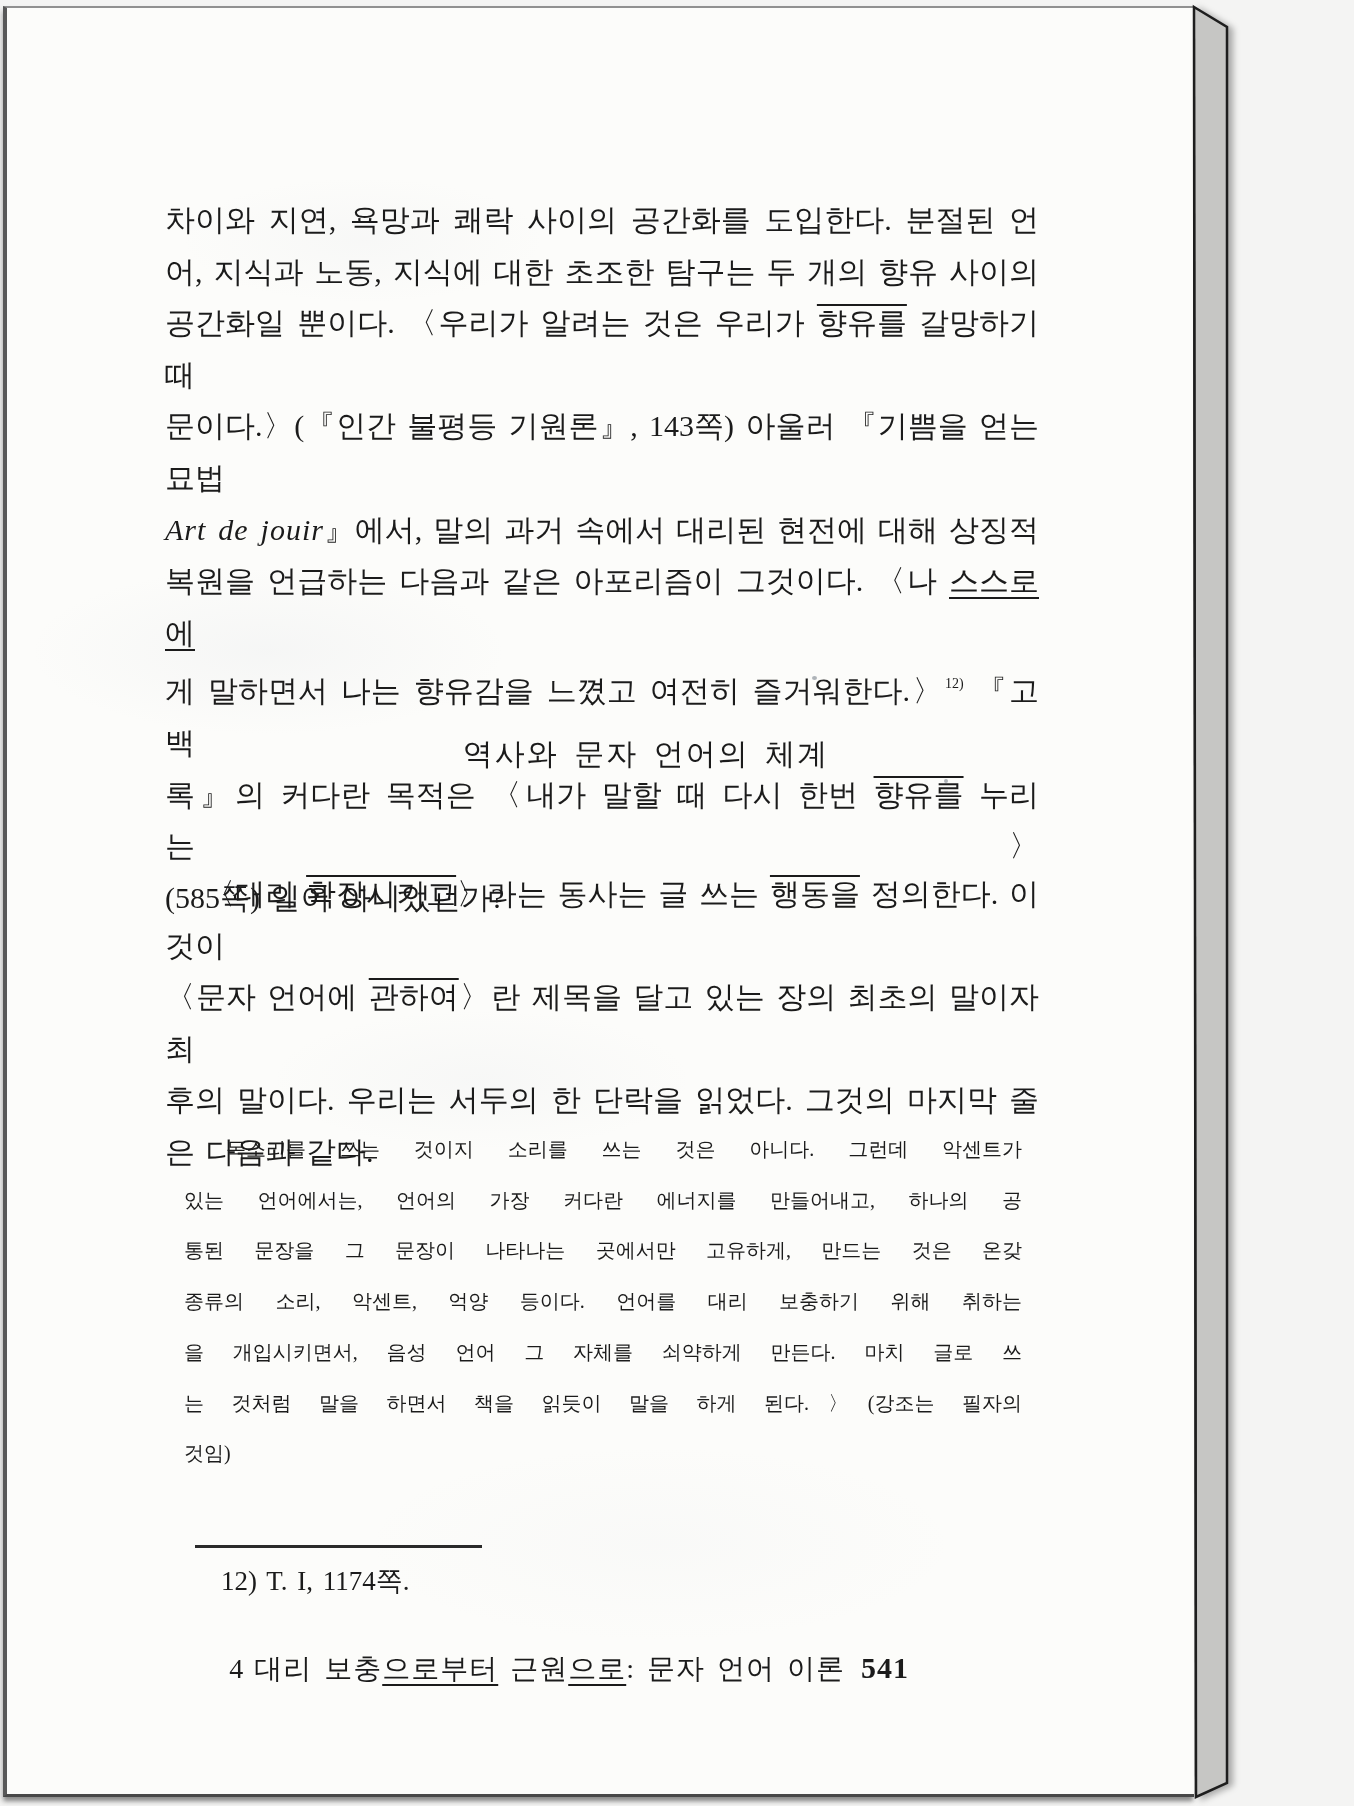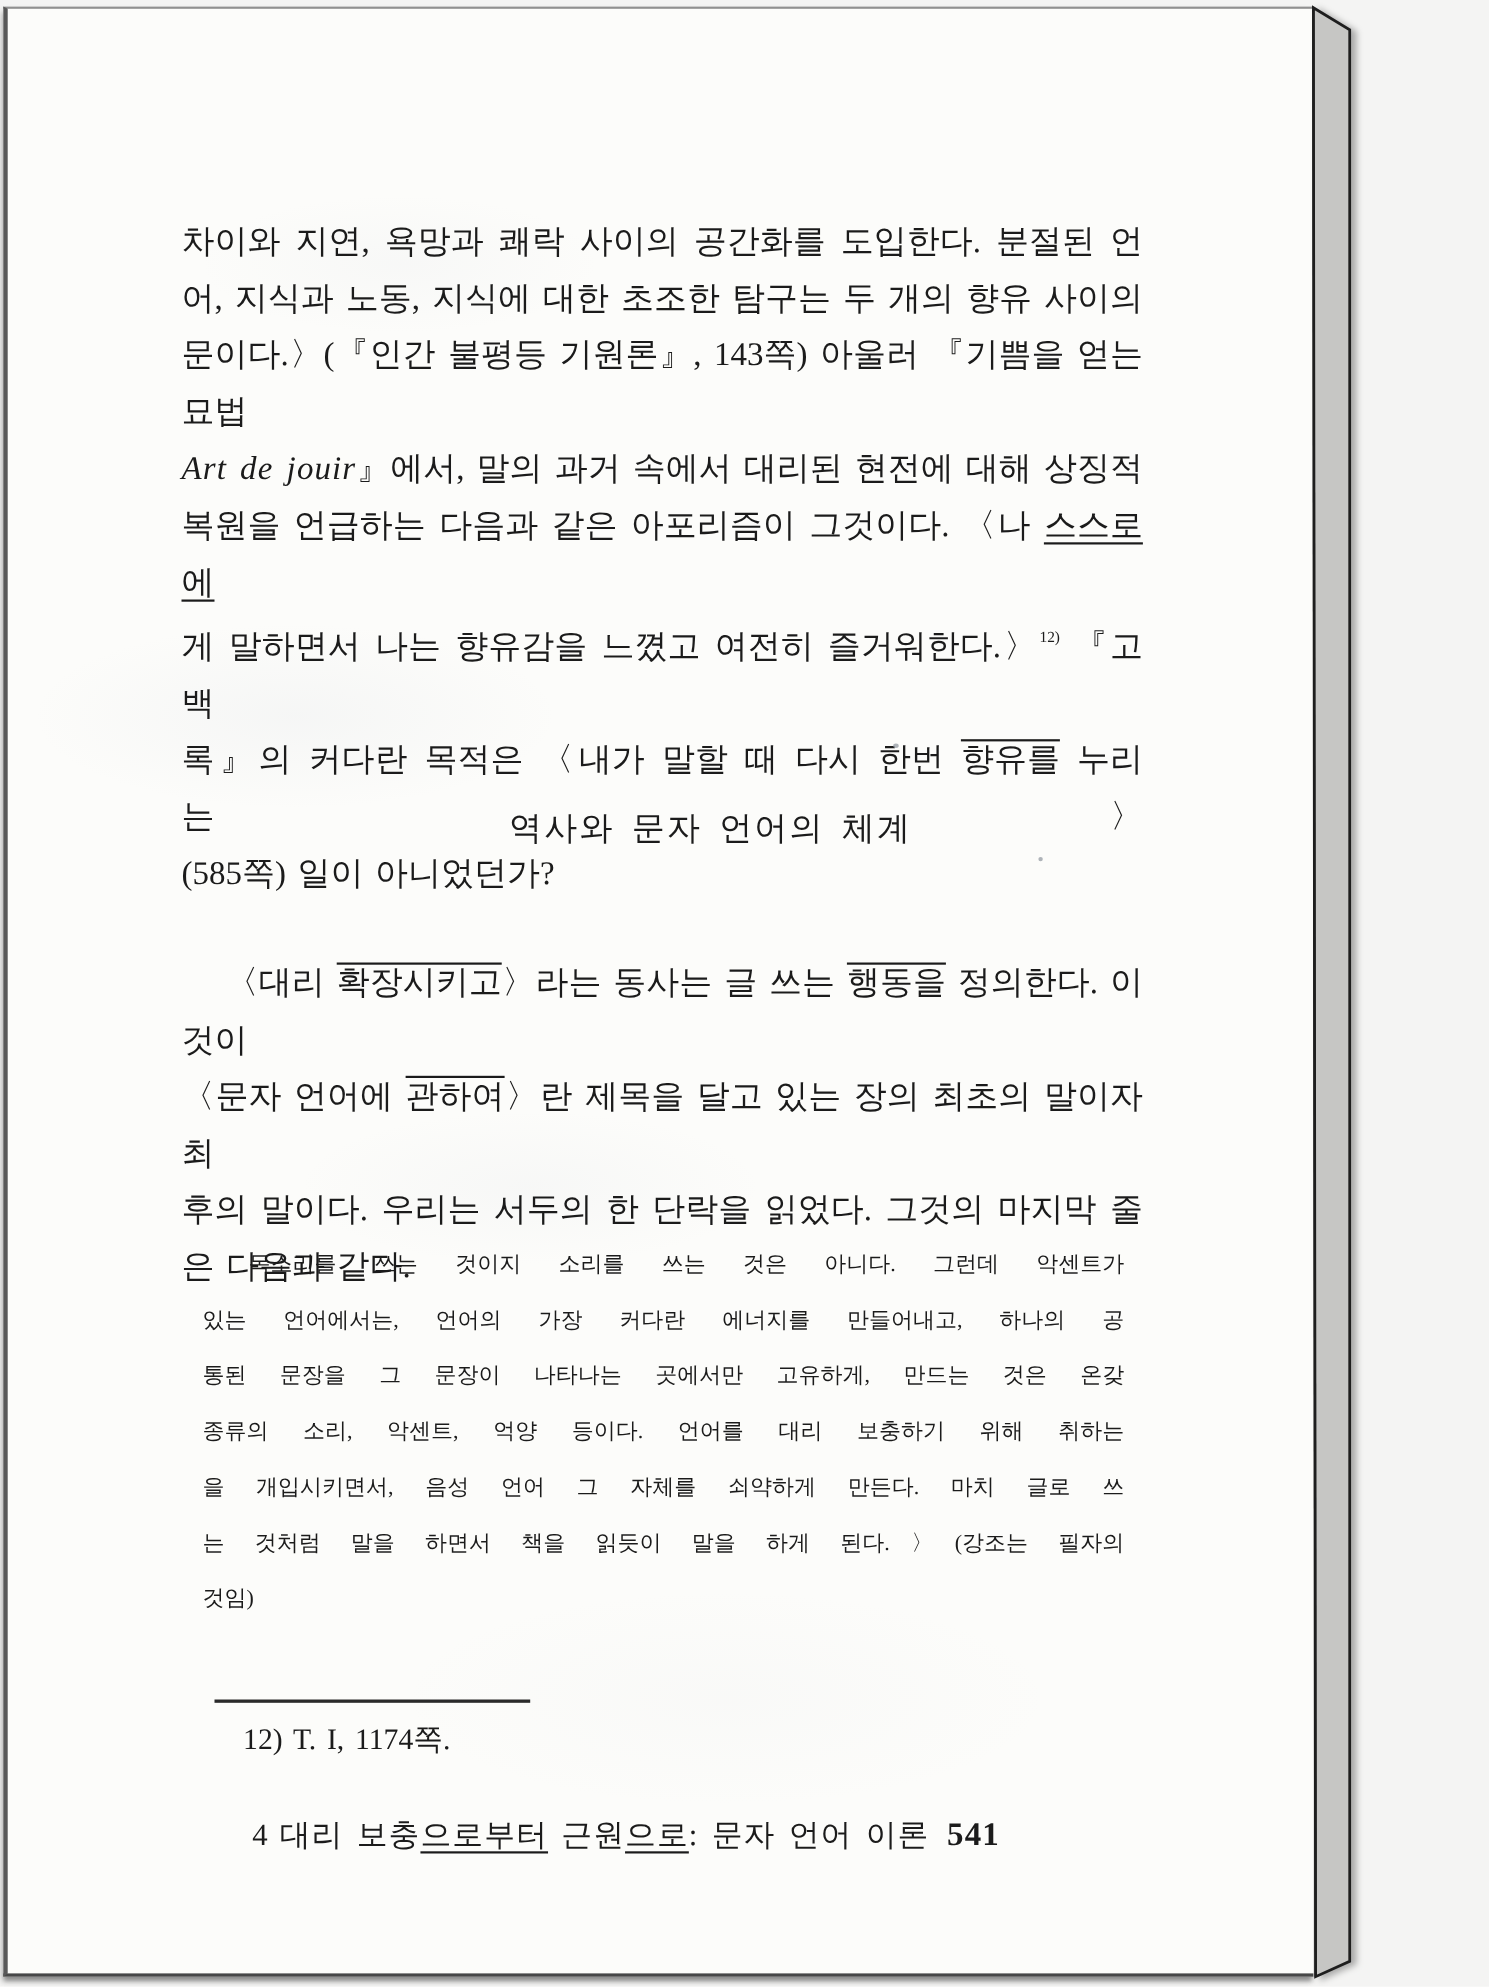--- a/index.html
+++ b/index.html
@@ -58,20 +58,21 @@
 </head>
 <body>
 
 <div class="scene">
 
   <div class="page">
 
     <div class="tx p1">
       <div class="line"><span>차이와 지연, 욕망과 쾌락 사이의 공간화를 도입한다. 분절된 언</span></div>
       <div class="line"><span>어, 지식과 노동, 지식에 대한 초조한 탐구는 두 개의 향유 사이의</span></div>
+      <div class="line"><span>공간화일 뿐이다. 〈우리가 알려는 것은 우리가 </span><span class="ov">향유를</span><span> 갈망하기 때</span></div>
       <div class="line"><span>문이다.〉(『인간 불평등 기원론』, 143쪽) 아울러 『기쁨을 얻는 묘법</span></div>
       <div class="line"><span class="it">Art de jouir</span><span>』에서, 말의 과거 속에서 대리된 현전에 대해 상징적</span></div>
       <div class="line"><span>복원을 언급하는 다음과 같은 아포리즘이 그것이다. 〈나 </span><span class="un">스스로에</span></div>
       <div class="line"><span>게 말하면서 나는 향유감을 느꼈고 여전히 즐거워한다.〉</span><span class="sup">12)</span><span> 『고백</span></div>
       <div class="line"><span>록』의 커다란 목적은 〈내가 말할 때 다시 한번 </span><span class="ov">향유를</span><span> 누리는〉</span></div>
       <div class="line last"><span>(585쪽) 일이 아니었던가?</span></div>
     </div>
 
     <div class="tx heading">역사와 문자 언어의 체계</div>
 

